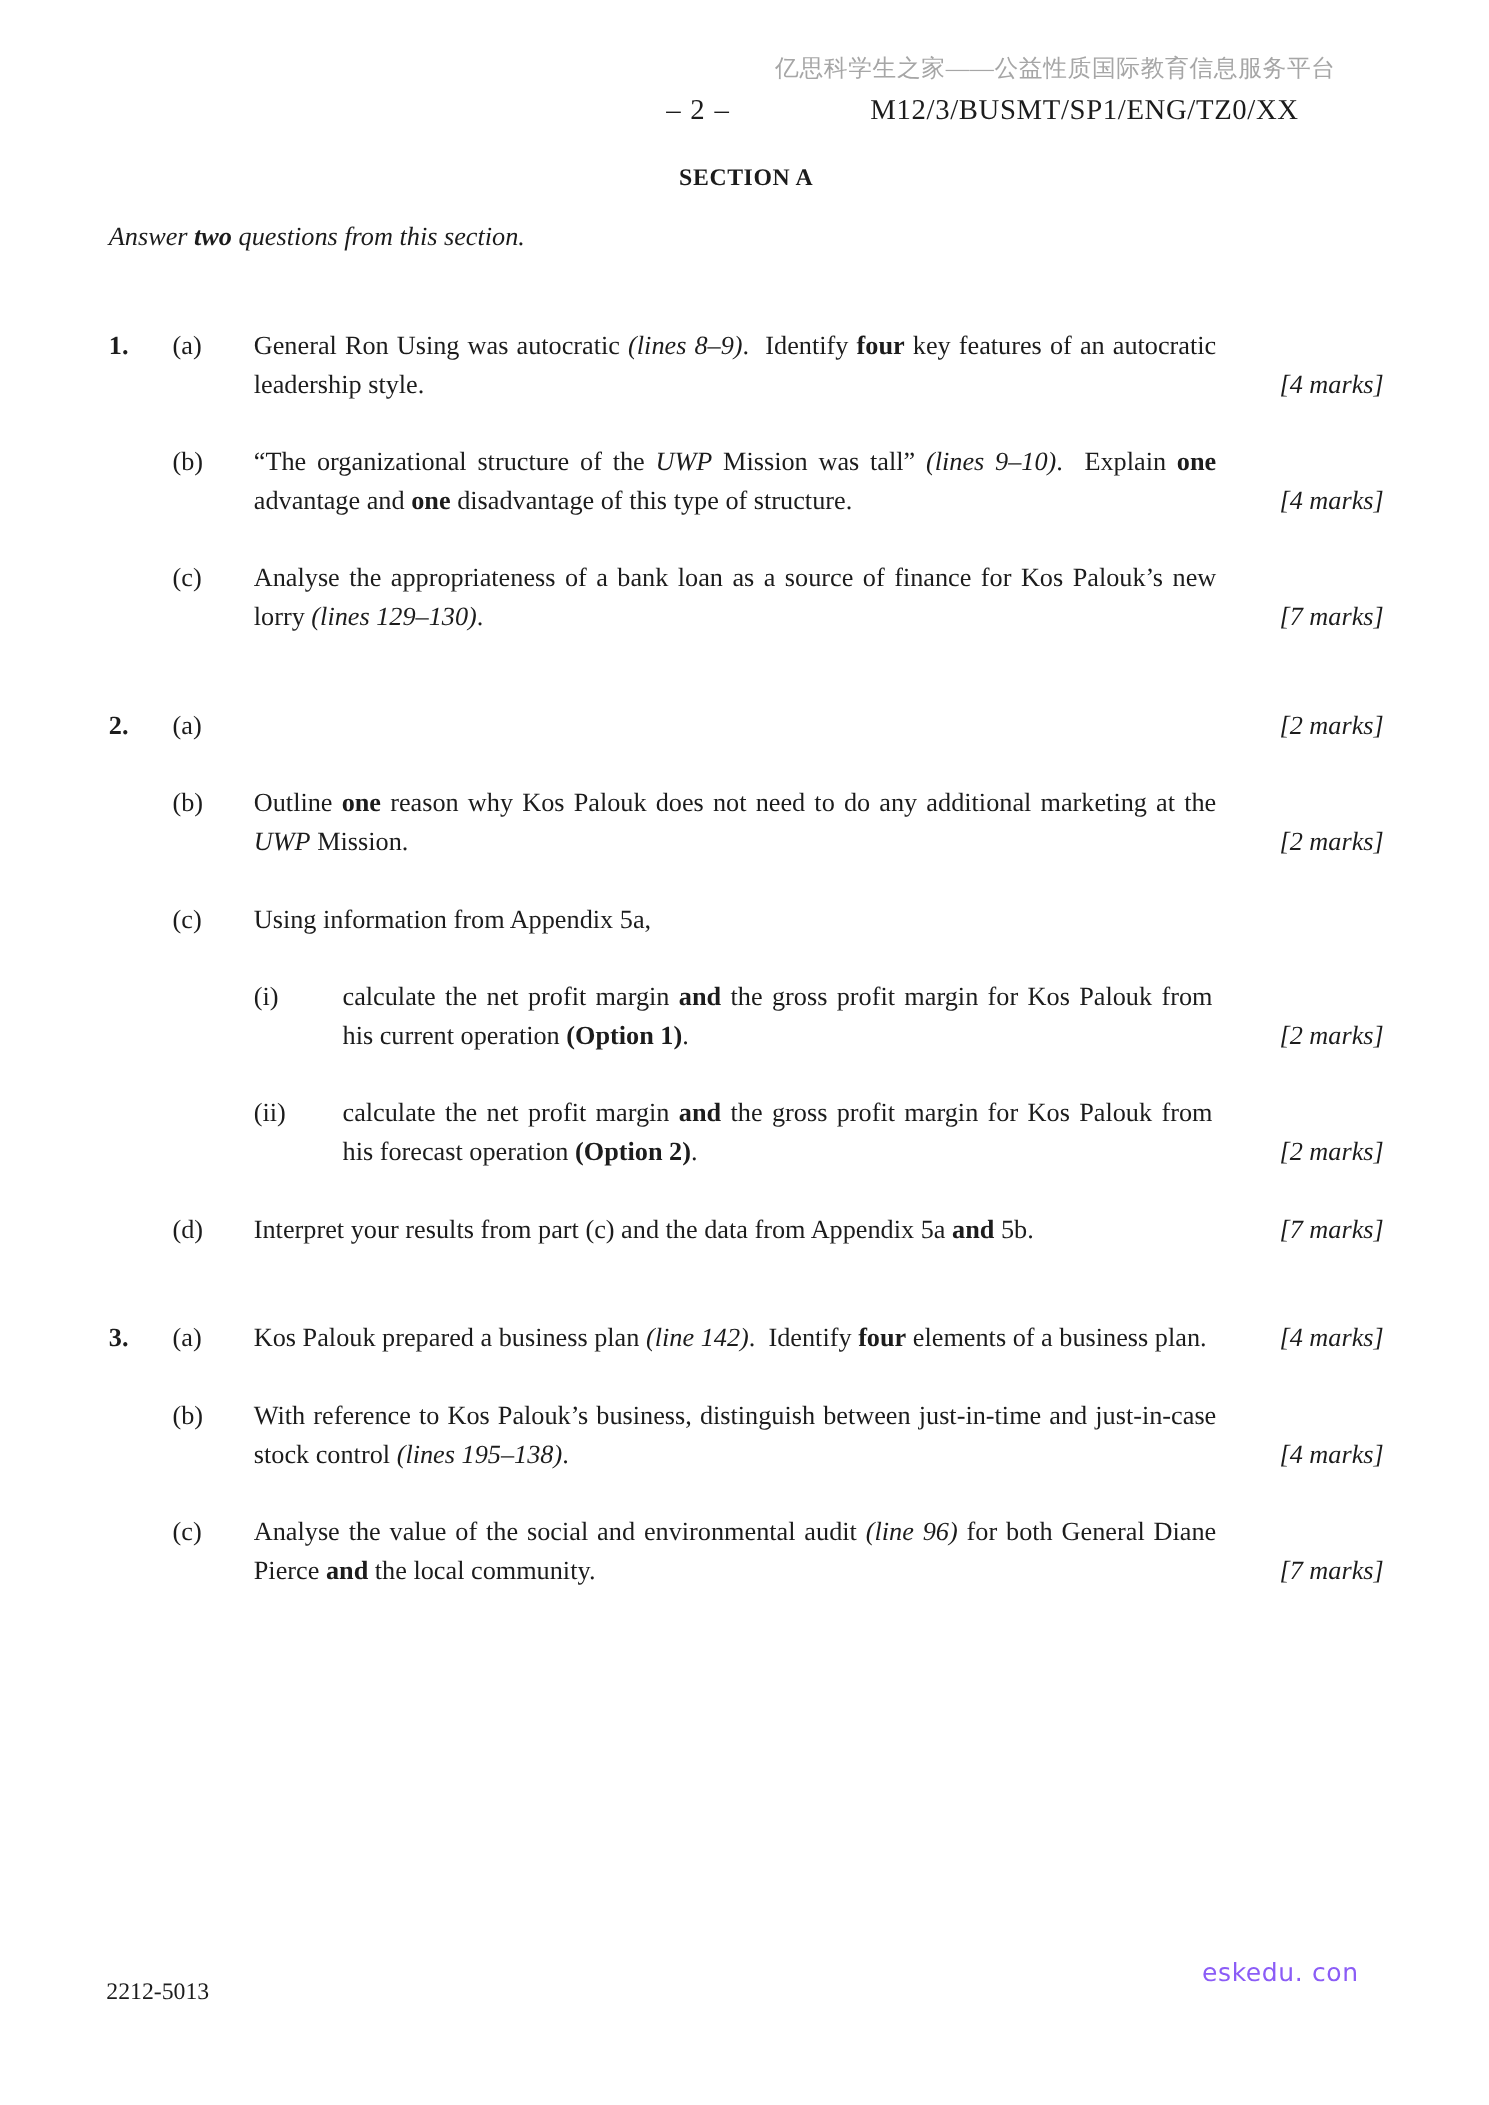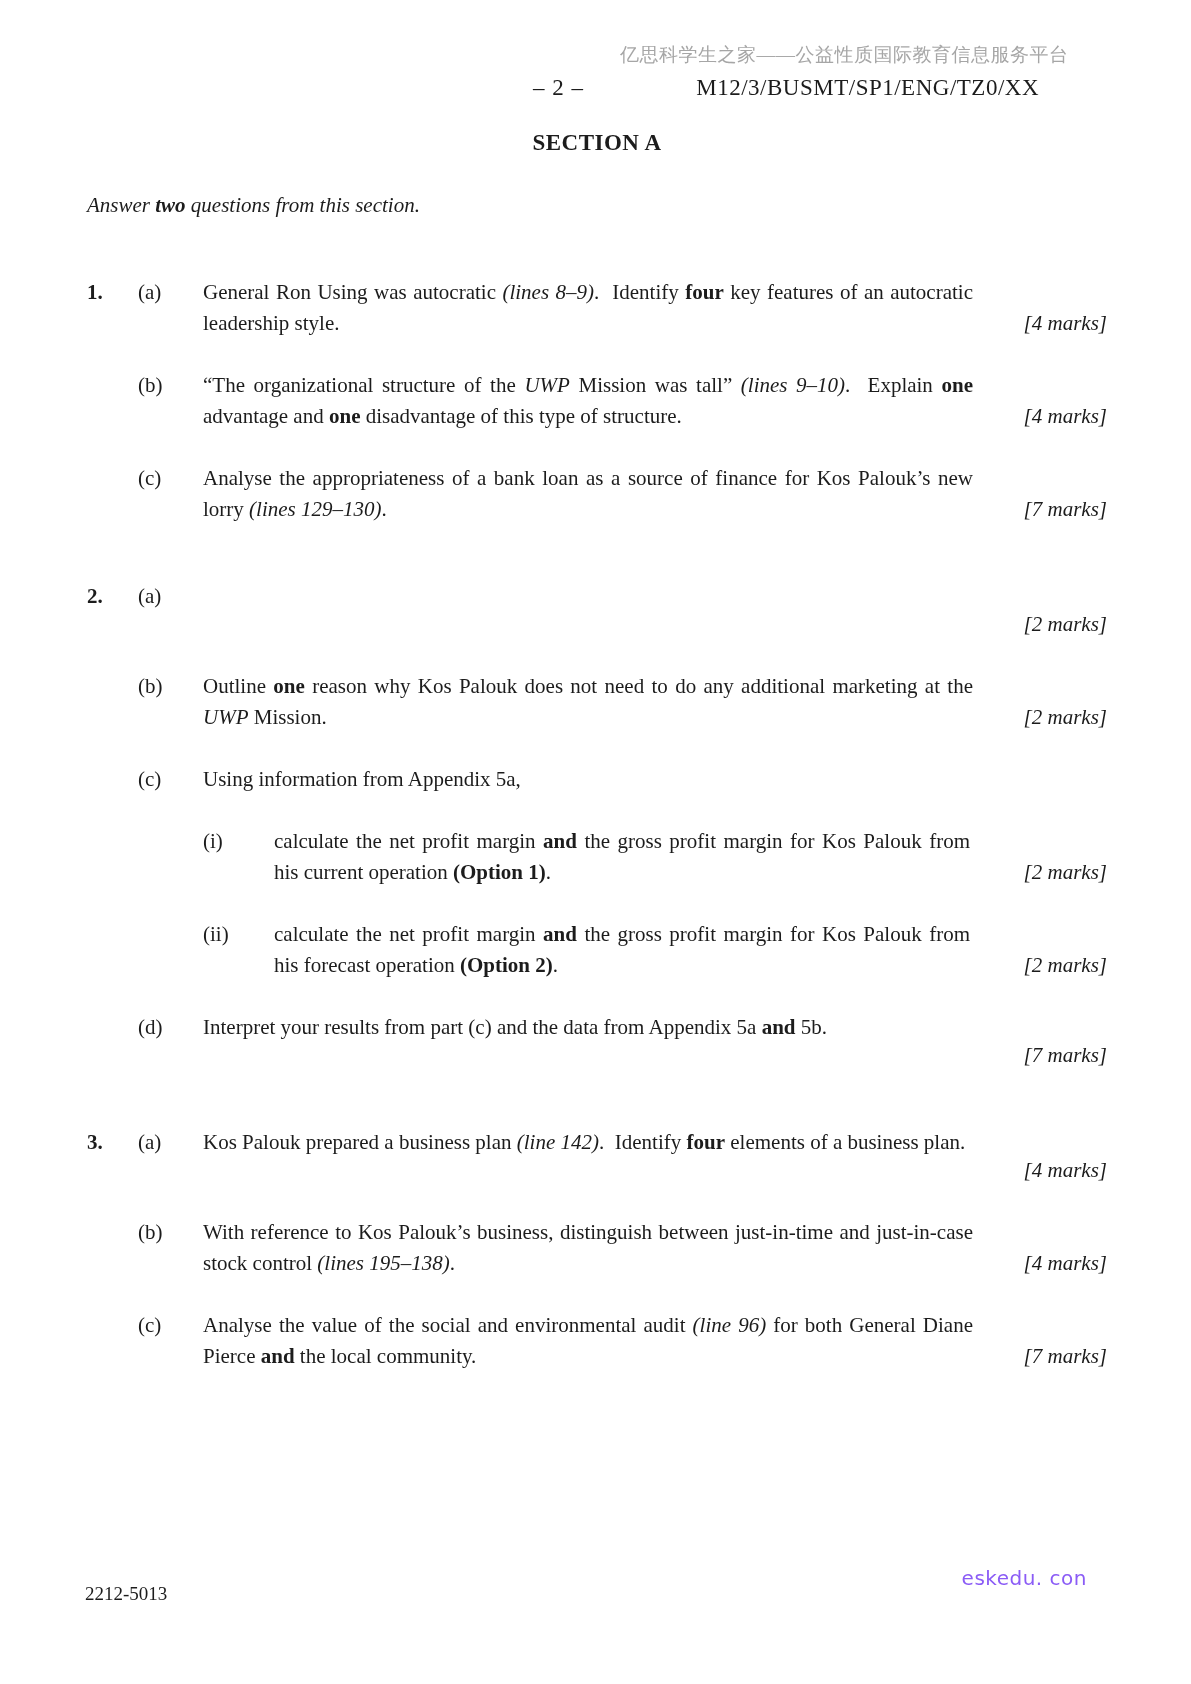--- a/index.html
+++ b/index.html
@@ -59,45 +59,44 @@
     position: absolute;
     left: 87px;
     top: 127px;
     width: 1020px; 
     font-size: 21px;
     line-height: 31px;
   }
   .section-title {
     text-align: center;
     font-weight: bold;
-    font-size: 23px;
+    font-size: 19px;
     letter-spacing: 0.5px;
   }
   .instruction {
-    margin-top: 32px;
+    margin-top: 16px;
     font-style: italic;
   }
 
   .question { margin-top: 56px; }
   .question:first-of-type { margin-top: 25px; }
 
   .row { display: flex; align-items: flex-start; }
   .part { margin-top: 31px; }
   .question .part:first-child { margin-top: 0; }
 
   .qnum { width: 51px; font-weight: bold; flex: none; }
   .plabel { width: 65px; flex: none; }
   .ptext { width: 770px; flex: none; text-align: justify; }
   .marks {
     flex: 1;
     text-align: right;
     font-style: italic;
     align-self: flex-end;
     white-space: nowrap;
-    margin-top: 28px;
   }
 
   
   .subpart { margin-top: 31px; }
   .sub-indent { width: 116px; flex: none; } 
   .sublabel { width: 71px; flex: none; }
   .subtext { width: 696px; flex: none; text-align: justify; }
 
   
   .s-n { }

